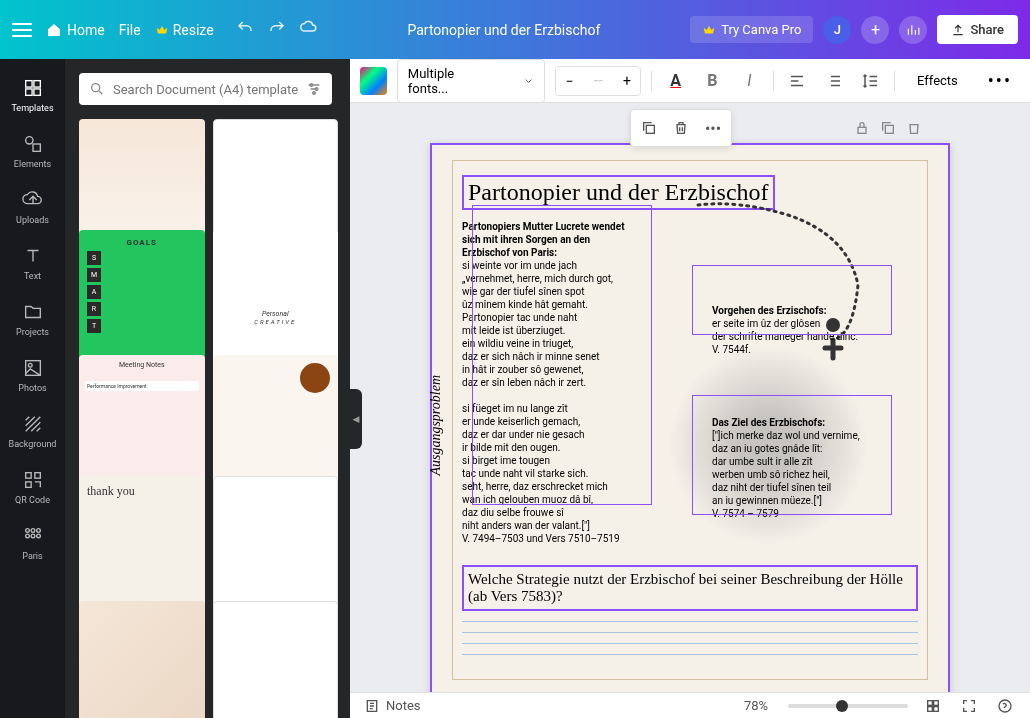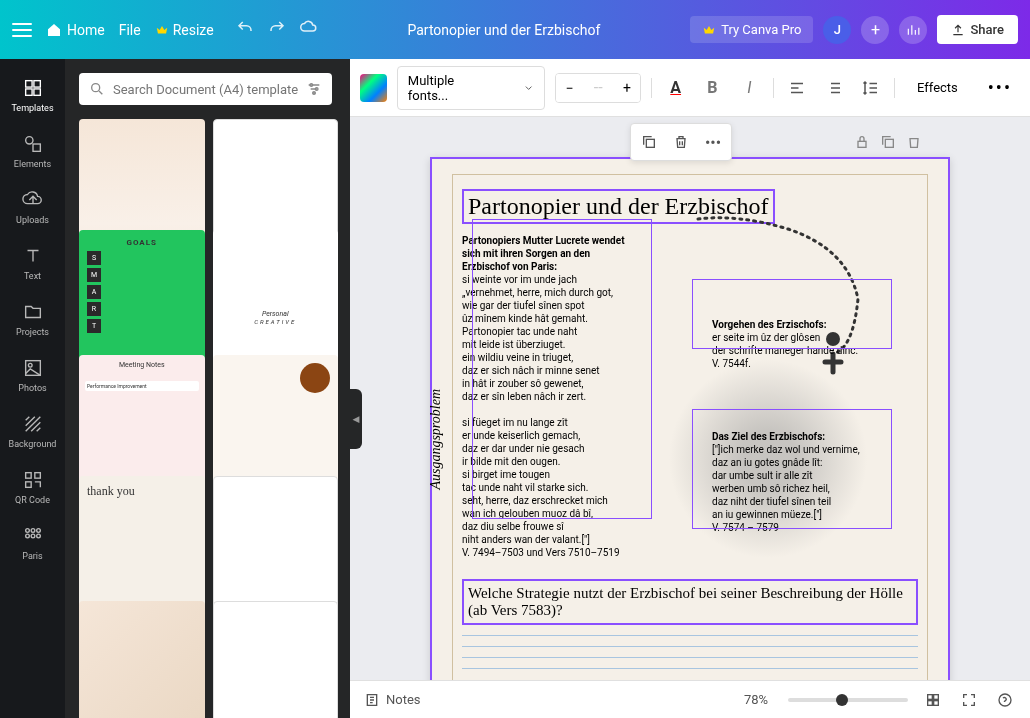--- a/index.html
+++ b/index.html
@@ -61,21 +61,21 @@
 .tpl.thanks { background: #f5f0e8; padding: 8px; }
 .tpl.thanks .ty { font-family: cursive; font-size: 12px; }
 .tpl.blank { border: 1px solid #ddd; }
 .tpl.notes { background: linear-gradient(135deg, #f5e6d8 0%, #e8d5c0 100%); }
 .panel-collapse { position: absolute; right: -12px; top: 50%; width: 12px; height: 60px; background: #252627; border-radius: 0 6px 6px 0; display: flex; align-items: center; justify-content: center; cursor: pointer; color: #999; font-size: 9px; }
 
 
 .canvas-area { flex: 1; display: flex; flex-direction: column; background: #ebecf0; }
 
 
-.editbar { height: 58px; background: white; border-bottom: 1px solid #e0e0e0; display: flex; align-items: center; padding: 0 10px; gap: 10px; }
+.editbar { height: 44px; background: white; border-bottom: 1px solid #e0e0e0; display: flex; align-items: center; padding: 0 10px; gap: 10px; }
 .color-sq { width: 28px; height: 28px; background: linear-gradient(135deg, #ff0080, #00ff80, #0080ff, #ff8000); border-radius: 4px; cursor: pointer; }
 .font-select { padding: 6px 10px; border: 1px solid #ddd; border-radius: 4px; background: white; font-size: 13px; cursor: pointer; display: flex; align-items: center; gap: 30px; }
 .font-select svg { width: 12px; height: 12px; }
 .size-ctrl { display: flex; align-items: center; border: 1px solid #ddd; border-radius: 4px; overflow: hidden; }
 .size-ctrl button { width: 28px; height: 28px; border: none; background: white; cursor: pointer; font-size: 14px; }
 .size-ctrl .sep { width: 32px; text-align: center; color: #ccc; }
 .txt-btn { width: 28px; height: 28px; display: flex; align-items: center; justify-content: center; border-radius: 4px; cursor: pointer; }
 .txt-btn.active { color: #333; } .txt-btn:not(.active) { color: #777; }
 .txt-btn svg { width: 18px; height: 18px; }
 .vdiv { width: 1px; height: 20px; background: #ddd; }
@@ -99,21 +99,21 @@
 .col-right b { font-weight: bold; }
 .rosary { position: absolute; top: 50px; right: 50px; width: 220px; height: 180px; pointer-events: none; }
 .sketch { position: absolute; top: 200px; right: 80px; width: 200px; height: 200px; background: radial-gradient(ellipse, #999 20%, transparent 70%); opacity: 0.5; pointer-events: none; }
 .vertical-label { position: absolute; left: -4px; top: 230px; writing-mode: vertical-rl; transform: rotate(180deg); font-family: cursive; font-size: 14px; font-style: italic; }
 .question { font-family: Georgia, serif; font-size: 15px; margin-top: 20px; border: 2px solid #8a4fff; padding: 4px; }
 .lines-area { margin-top: 8px; }
 .lines-area hr { border: none; border-top: 1px solid #a8c5e0; margin: 10px 0; }
 .sel-box { position: absolute; border: 1.5px solid #8a4fff; pointer-events: none; }
 
 
-.bottombar { height: 38px; background: white; border-top: 1px solid #e0e0e0; display: flex; align-items: center; padding: 0 14px; gap: 14px; }
+.bottombar { height: 26px; background: white; border-top: 1px solid #e0e0e0; display: flex; align-items: center; padding: 0 14px; gap: 14px; }
 .notes-btn { display: flex; align-items: center; gap: 6px; font-size: 13px; color: #555; cursor: pointer; }
 .bottombar .spacer { flex: 1; }
 .zoom-ctrl { display: flex; align-items: center; gap: 10px; }
 .zoom-val { font-size: 13px; color: #555; min-width: 34px; }
 .slider { width: 120px; height: 4px; background: #ddd; border-radius: 2px; position: relative; cursor: pointer; }
 .slider-thumb { position: absolute; top: -4px; width: 12px; height: 12px; background: #333; border-radius: 50%; }
 .bbtn { width: 22px; height: 22px; display: flex; align-items: center; justify-content: center; cursor: pointer; color: #555; }
 </style>
 </head>
 <body>

